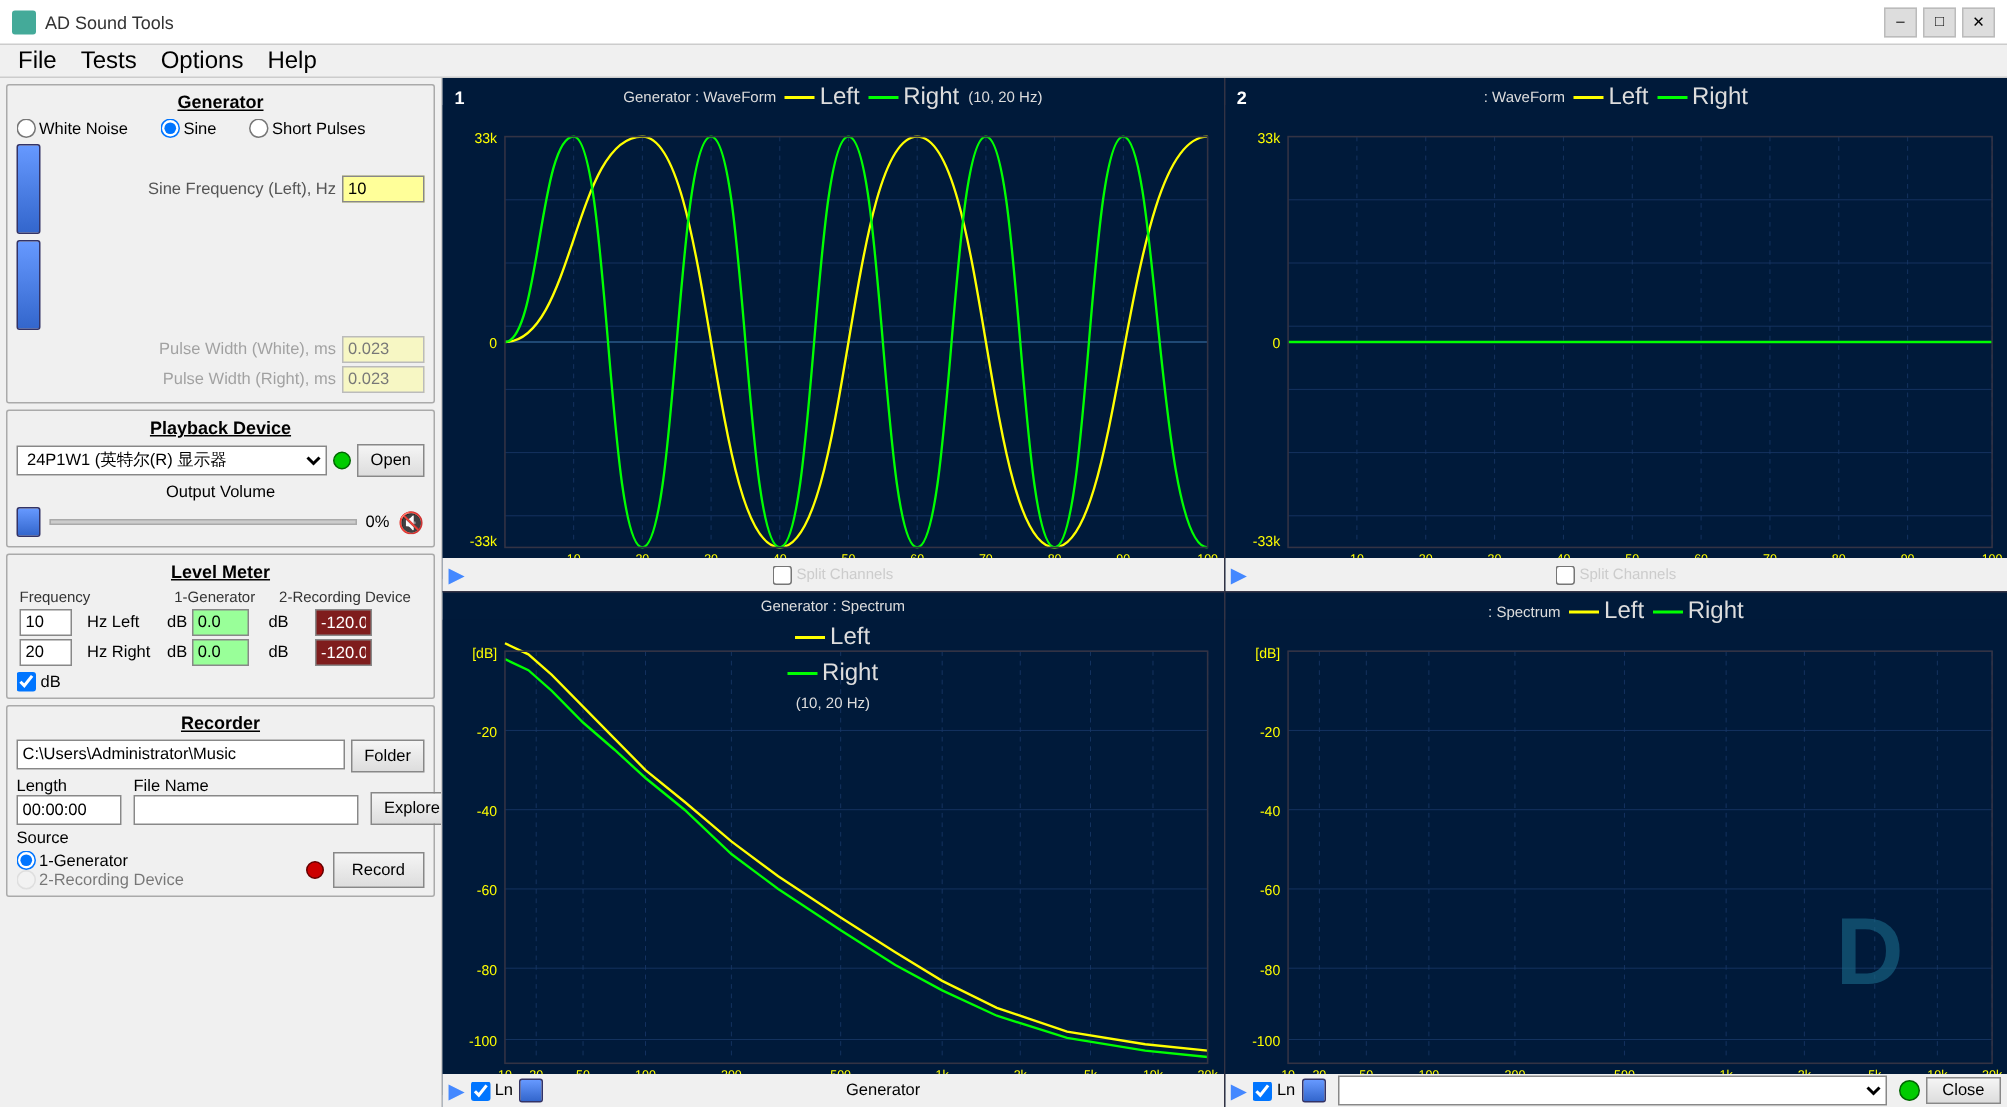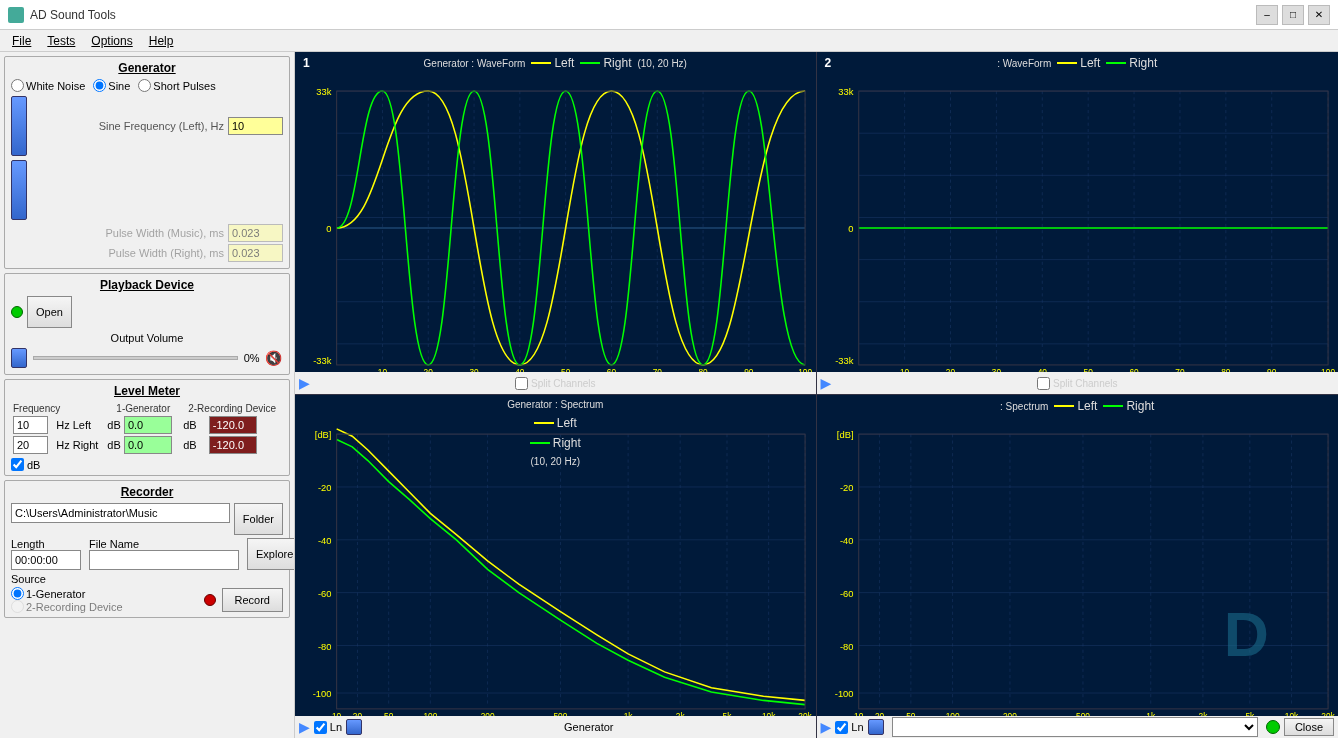--- a/index.html
+++ b/index.html
@@ -7,59 +7,59 @@
     
     
     .title-bar { background: #fff; height: 30px; display: flex; align-items: center; padding: 0 8px; border-bottom: 1px solid #ccc; }
     .title-bar-icon { width: 16px; height: 16px; background: #4a9; border-radius: 2px; margin-right: 6px; }
     .title-bar-title { font-size: 12px; color: #333; flex: 1; }
     .title-bar-controls { display: flex; gap: 4px; }
     .title-bar-btn { width: 22px; height: 20px; background: #ddd; border: 1px solid #bbb; cursor: pointer; display: flex; align-items: center; justify-content: center; font-size: 10px; }
     
     
     .menu-bar { background: #f0f0f0; height: 22px; display: flex; align-items: center; padding: 0 4px; border-bottom: 1px solid #ccc; }
-    .menu-item { padding: 2px 8px; font-size: 12px; cursor: pointer; text-decoration: underline; }
+    .menu-item { padding: 2px 8px; font-size: 16px; cursor: pointer; }
     
     
     .main { display: flex; height: calc(738px - 52px); }
     
     
     .left-panel { width: 295px; background: #f0f0f0; border-right: 1px solid #ccc; padding: 4px; display: flex; flex-direction: column; gap: 4px; overflow-y: auto; }
     
     
     .right-panel { flex: 1; display: grid; grid-template-columns: 1fr 1fr; grid-template-rows: 1fr 1fr; background: #001a3a; }
     
     
     .section { background: #f0f0f0; border: 1px solid #aaa; border-radius: 2px; padding: 4px 6px; }
     .section-title { font-size: 12px; font-weight: bold; text-decoration: underline; text-align: center; margin-bottom: 4px; color: #000; }
     
     
-    .radio-group { display: flex; align-items: center; gap: 8px; margin-bottom: 4px; }
+    .radio-group { display: flex; align-items: center; gap: 22px; margin-bottom: 4px; }
     .radio-label { display: flex; align-items: center; gap: 2px; cursor: pointer; font-size: 11px; }
     
     
     .field-row { display: flex; align-items: center; justify-content: space-between; margin: 2px 0; }
     .field-label { font-size: 11px; color: #555; flex: 1; text-align: right; padding-right: 4px; }
     .field-input { width: 55px; height: 18px; border: 1px solid #888; font-size: 11px; padding: 1px 3px; }
     .field-input.yellow-bg { background: #ffff99; }
     .field-input.disabled { background: #d8d8d8; color: #999; }
     .volume-label { text-align: center; font-size: 11px; margin-bottom: 2px; }
     
     
     .level-table { width: 100%; border-collapse: collapse; font-size: 11px; }
     .level-table td { padding: 1px 2px; }
-    .level-input { width: 48px; height: 18px; border: 1px solid #888; font-size: 11px; padding: 1px 3px; }
+    .level-input { width: 38px; height: 18px; border: 1px solid #888; font-size: 11px; padding: 1px 3px; }
     .level-input.green-bg { background: #99ff99; }
     .level-input.blue-bg { background: #7f1d1d; color: #fff; }
     .level-header { font-size: 10px; color: #333; }
     .path-row { display: flex; gap: 4px; margin: 2px 0; }
     .path-input { flex: 1; height: 20px; border: 1px solid #888; font-size: 11px; padding: 1px 3px; background: #fff; }
-    .btn { height: 32px; padding: 0 8px; border: 1px solid #888; background: linear-gradient(to bottom, #f5f5f5, #ddd); cursor: pointer; font-size: 11px; }
+    .btn { height: 22px; padding: 0 8px; border: 1px solid #888; background: linear-gradient(to bottom, #f5f5f5, #ddd); cursor: pointer; font-size: 11px; }
     .btn-record { background: linear-gradient(to bottom, #f5f5f5, #ddd); height: 24px; padding: 0 12px; border: 1px solid #888; font-size: 11px; cursor: pointer; }
-    .legend-item { display: flex; align-items: center; gap: 3px; font-size: 12px; color: #ddd; }
+    .legend-item { display: flex; align-items: center; gap: 3px; font-size: 16px; color: #ddd; }
     .legend-line { width: 20px; height: 2px; }
     .legend-yellow { background: #ffff00; }
     .legend-green { background: #00ff00; }
     .split-check { display: flex; align-items: center; gap: 3px; font-size: 10px; color: #ccc; cursor: pointer; }
     
     
     .grid-cell { position: relative; display: flex; flex-direction: column; }
     
     
     .cb-label { display: flex; align-items: center; gap: 3px; font-size: 11px; cursor: pointer; }
@@ -127,33 +127,36 @@
           </div>
         </div>
       </div>
 
       <div style="display:flex; align-items:center; margin: 4px 0;">
         <div style="width:16px; height:60px; background: linear-gradient(to bottom, #6699ff, #3366cc); border:1px solid #336; cursor:pointer; margin-right:4px; border-radius:2px;"></div>
       </div>
 
       <div class="pulse-fields">
         <div class="field-row">
-          <span class="field-label">Pulse Width (Music), ms</span>
+          <span class="field-label">Pulse Width (White), ms</span>
           <input type="text" class="field-input yellow-bg" value="0.023" style="">
         </div>
         <div class="field-row">
           <span class="field-label">Pulse Width (Right), ms</span>
           <input type="text" class="field-input yellow-bg" value="0.023" style="">
         </div>
       </div>
     </div>
 
     <div class="section">
       <div class="section-title">Playback Device</div>
       <div style="display:flex; align-items:center; gap:4px; margin-bottom:4px;">
+        <select class="dropdown" style="flex:1;">
+          <option>24P1W1 (英特尔(R) 显示器</option>
+        </select>
         <div class="dot-green"></div>
         <button class="btn">Open</button>
       </div>
       <div class="volume-label">Output Volume</div>
       <div style="display:flex; align-items:center; gap:6px; padding: 2px 0;">
         <div style="width:16px; height:20px; background: linear-gradient(to bottom, #6699ff, #3366cc); border:1px solid #336; cursor:pointer; border-radius:2px;"></div>
         <div style="flex:1; height:4px; background:#ccc; border:1px solid #aaa;"></div>
         <span>0%</span>
         <span style="font-size:14px;">🔇</span>
       </div>

